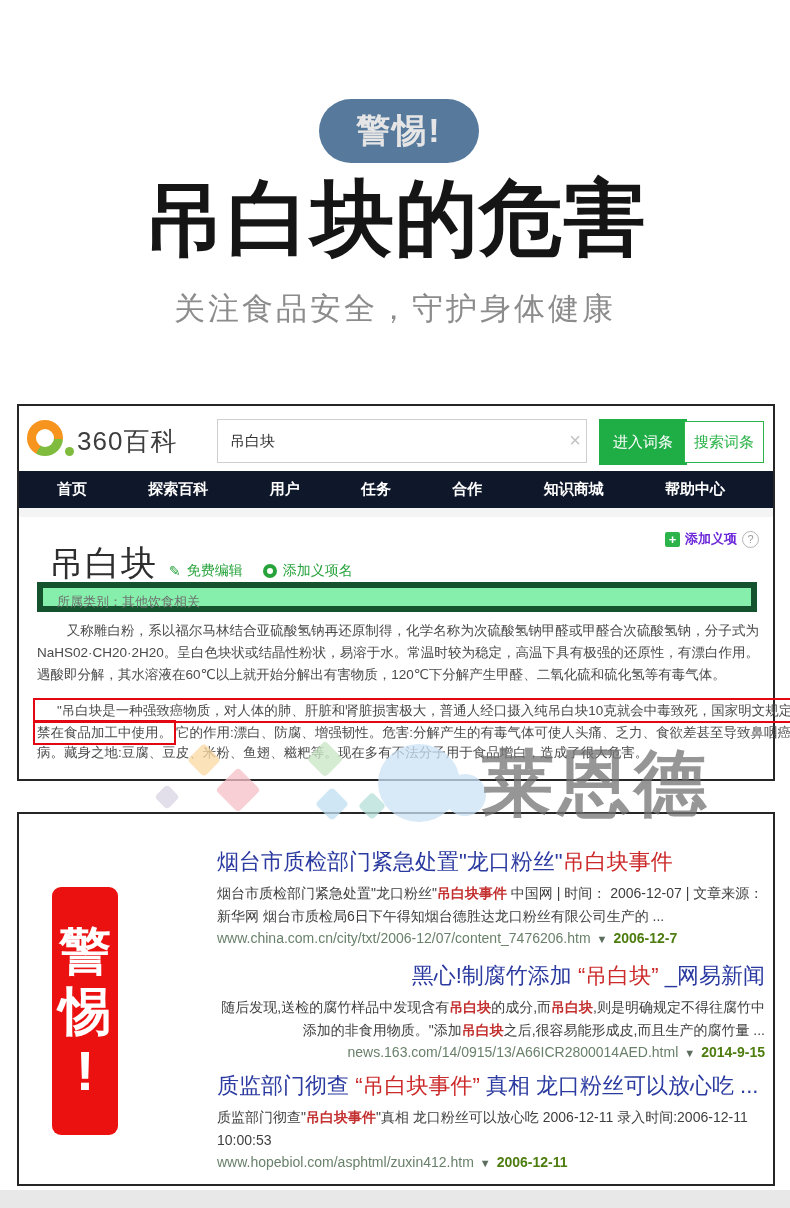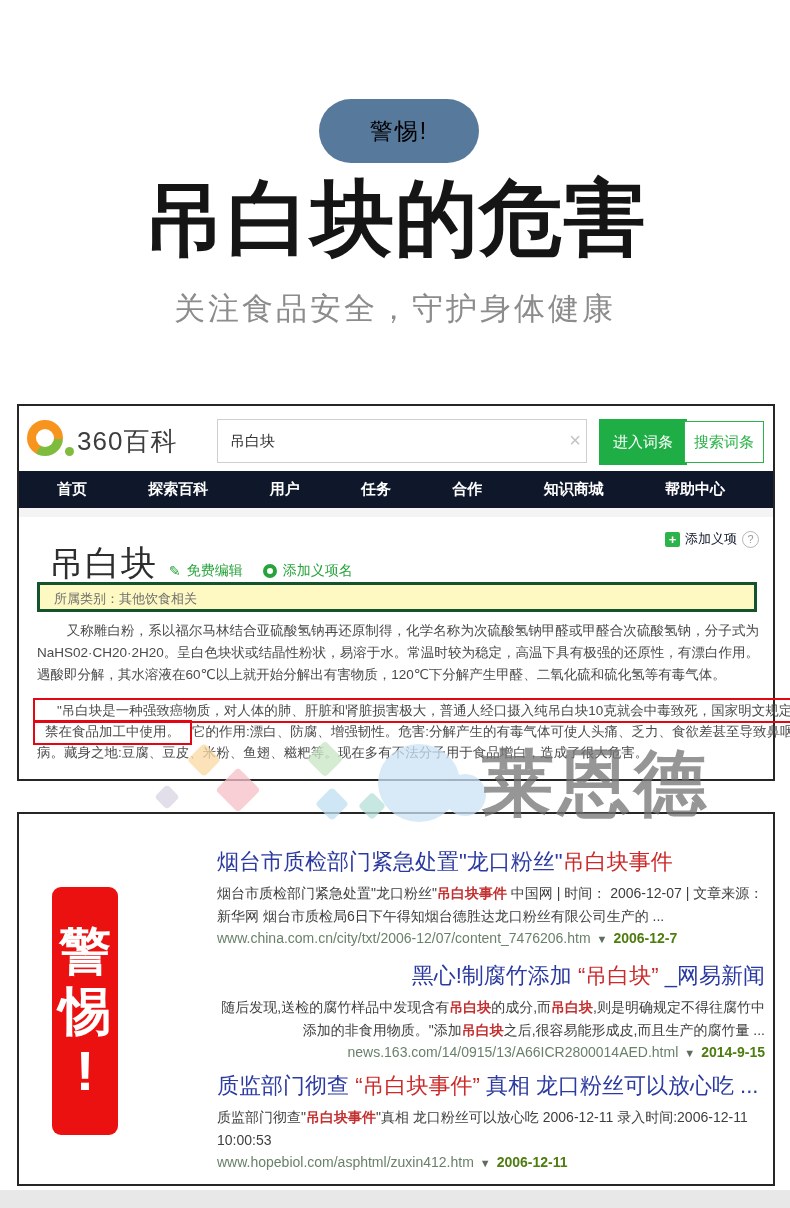--- a/index.html
+++ b/index.html
@@ -1,21 +1,21 @@
 <!DOCTYPE html>
 <html><head>
 <meta charset="utf-8">
 <style>
   html,body{margin:0;padding:0;background:#ffffff;}
   body{font-family:"Liberation Sans","DejaVu Sans",sans-serif;}
   #page{position:relative;width:790px;height:1208px;background:#fff;overflow:hidden;margin:0 auto;}
 
   
   .hero-badge{position:absolute;left:319px;top:99px;width:160px;height:64px;border-radius:32px;
-    background:#56799c;color:#000000;font-size:23px;font-weight:400;letter-spacing:2px;
+    background:#56799c;color:#e5e5e5;font-size:34px;font-weight:700;letter-spacing:2px;
     display:flex;align-items:center;justify-content:center;}
   .hero-title{position:absolute;left:0;top:163px;width:790px;text-align:center;
     font-size:83px;font-weight:900;color:#151515;letter-spacing:1px;line-height:112px;}
   .hero-subtitle{position:absolute;left:0;top:288px;width:790px;text-align:center;
     font-size:31px;color:#8c8c8c;letter-spacing:3px;}
 
   
   .shot{position:absolute;left:17px;width:758px;background:#fff;border:2px solid #262626;box-sizing:border-box;}
   #baike-box{top:404px;height:377px;}
   #results-box{top:812px;height:374px;}
@@ -38,37 +38,37 @@
 
   .navbar{position:absolute;left:0;top:65px;width:754px;height:37px;background:#0f172a;
     display:flex;align-items:center;justify-content:space-between;padding:0 48px 0 38px;box-sizing:border-box;}
   .navbar .nav-item{color:#fff;font-size:15px;font-weight:700;cursor:pointer;white-space:nowrap;}
   .nav-substrip{position:absolute;left:0;top:102px;width:754px;height:9px;background:#f4f4f4;}
 
   
   .addline{position:absolute;right:14px;top:124px;display:flex;align-items:center;gap:5px;}
   .plus-sq{display:inline-block;width:15px;height:15px;background:#2cb34a;color:#fff;font-size:13px;line-height:15px;
     text-align:center;font-weight:700;border-radius:2px;}
-  .addline .addtxt{font-size:13px;color:#0f172a;cursor:pointer;}
+  .addline .addtxt{font-size:13px;color:#6d28d9;cursor:pointer;font-weight:bold;}
   .help-q{display:inline-block;width:15px;height:15px;border:1px solid #b5b5b5;border-radius:50%;color:#9a9a9a;
     font-size:11px;line-height:15px;text-align:center;}
   .entry-title{position:absolute;left:30px;top:134px;font-size:35px;color:#2e2e2e;font-weight:500;letter-spacing:1px;}
   .entry-links{position:absolute;left:150px;top:156px;display:flex;align-items:center;gap:6px;}
   .green-link{color:#28a33c;font-size:14px;cursor:pointer;white-space:nowrap;}
   .pencil{color:#28a33c;font-size:14px;}
   .e-badge{display:inline-block;width:14px;height:14px;border-radius:50%;background:#28a33c;position:relative;}
   .e-badge::after{content:"";position:absolute;left:4px;top:4px;width:6px;height:6px;border-radius:50%;background:#fff;}
-  .category-bar{position:absolute;left:18px;top:176px;width:720px;height:30px;background:#fef9c3;border:3px solid #14532d;
+  .category-bar{position:absolute;left:18px;top:176px;width:720px;height:30px;background:#86efac;border:6px solid #14532d;
     box-sizing:border-box;font-size:13px;color:#6e6e6e;line-height:28px;padding-left:14px;}
   .para1{position:absolute;left:18px;top:214px;width:722px;font-size:13.5px;line-height:22px;color:#4a4a4a;
     text-indent:2.2em;text-align:justify;}
   .para2{position:absolute;left:18px;top:292px;width:722px;font-size:13.5px;line-height:22px;color:#4a4a4a;}
   .p2-line{white-space:nowrap;height:22px;}
   .redbox1{border:2px solid #e30613;padding:0 2px 0 22px;margin-left:-4px;display:inline-block;height:21px;}
-  .redbox2{border:2px solid #e30613;padding:0 10px;margin-left:-4px;display:inline-block;height:21px;font-family:Liberation Mono, monospace;}
+  .redbox2{border:2px solid #e30613;padding:0 2px;margin-left:-4px;display:inline-block;height:21px;}
 
   
   .watermark{position:absolute;left:152px;top:740px;width:520px;height:82px;z-index:4;pointer-events:none;opacity:0.75;}
   .wm-d{position:absolute;transform:rotate(45deg);border-radius:4px;}
   .wm-blob{position:absolute;border-radius:50%;background:#cbe2f6;}
   .wm-text{position:absolute;left:330px;top:-4px;font-size:72px;font-weight:700;color:#737373;letter-spacing:4px;white-space:nowrap;}
 
   
   .warn-banner{position:absolute;left:33px;top:73px;width:66px;height:248px;background:#ec1111;border-radius:9px;
     display:flex;flex-direction:column;align-items:center;justify-content:center;gap:2px;}

